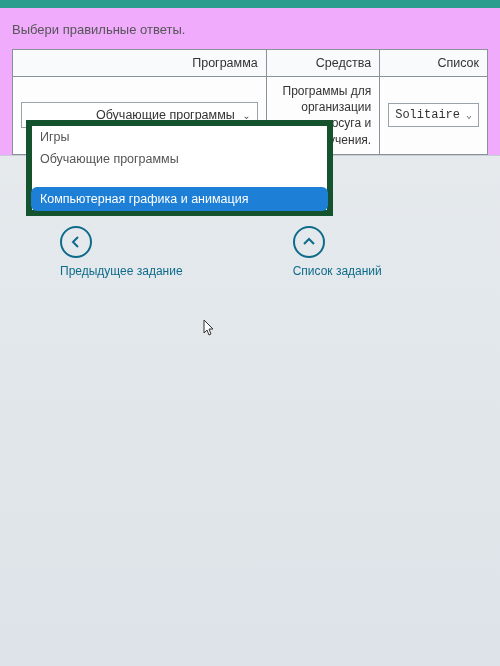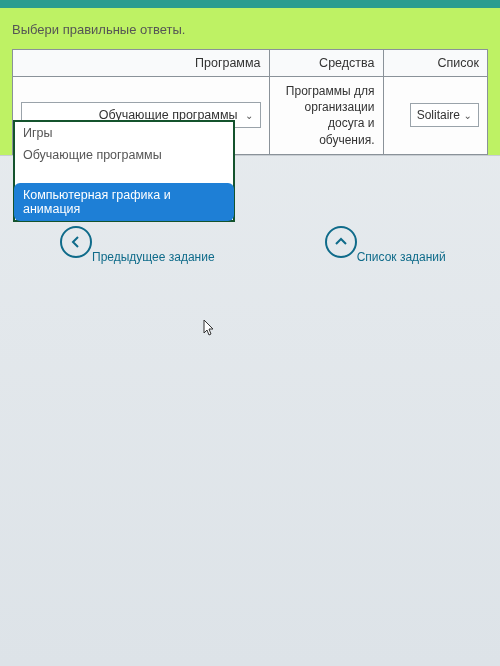--- a/index.html
+++ b/index.html
@@ -9,21 +9,21 @@
       font-family: Arial, sans-serif;
       background: linear-gradient(to bottom, #e8ecef 0%, #dde3e8 100%);
       overflow: hidden;
       position: relative;
     }
     .top-bar {
       height: 8px;
       background: #2a9d8f;
     }
     .content-panel {
-      background: #bef264;
+      background: #f0abfc;
       padding: 14px 12px 0 12px;
       border-bottom: 1px solid #c8ced3;
     }
     .instruction {
       font-size: 13px;
       color: #555;
       margin-bottom: 12px;
     }
     table.main-table {
       border-collapse: collapse;
@@ -75,28 +75,29 @@
     }
     .small-select {
       border: 1px solid #9aa3aa;
       background: #fff;
       font-size: 12px;
       padding: 4px 18px 4px 6px;
       color: #333;
       cursor: pointer;
       position: relative;
       display: inline-block;
+      font-family: Liberation Mono, monospace;
     }
     .dropdown-list {
       position: absolute;
-      left: 13px;
+      left: 26px;
       top: 120px;
-      width: 222px;
+      width: 307px;
       background: #fff;
-      border: 2px solid #14532d;
+      border: 6px solid #14532d;
       z-index: 10;
       font-size: 12.5px;
     }
     .dropdown-item {
       padding: 4px 8px;
       color: #555;
       cursor: pointer;
     }
     .dropdown-item.highlight {
       background: #1e7fd6;
@@ -106,22 +107,22 @@
       padding: 5px 9px;
     }
     .nav-area {
       display: flex;
       gap: 110px;
       margin-top: 70px;
       padding-left: 60px;
     }
     .nav-btn {
       display: flex;
-      flex-direction: row;
-      align-items: flex-end;
+      flex-direction: column;
+      align-items: flex-start;
       cursor: pointer;
       color: #0f6b8a;
     }
     .nav-circle {
       width: 32px;
       height: 32px;
       border: 2px solid #0f6b8a;
       border-radius: 50%;
       display: flex;
       align-items: center;

